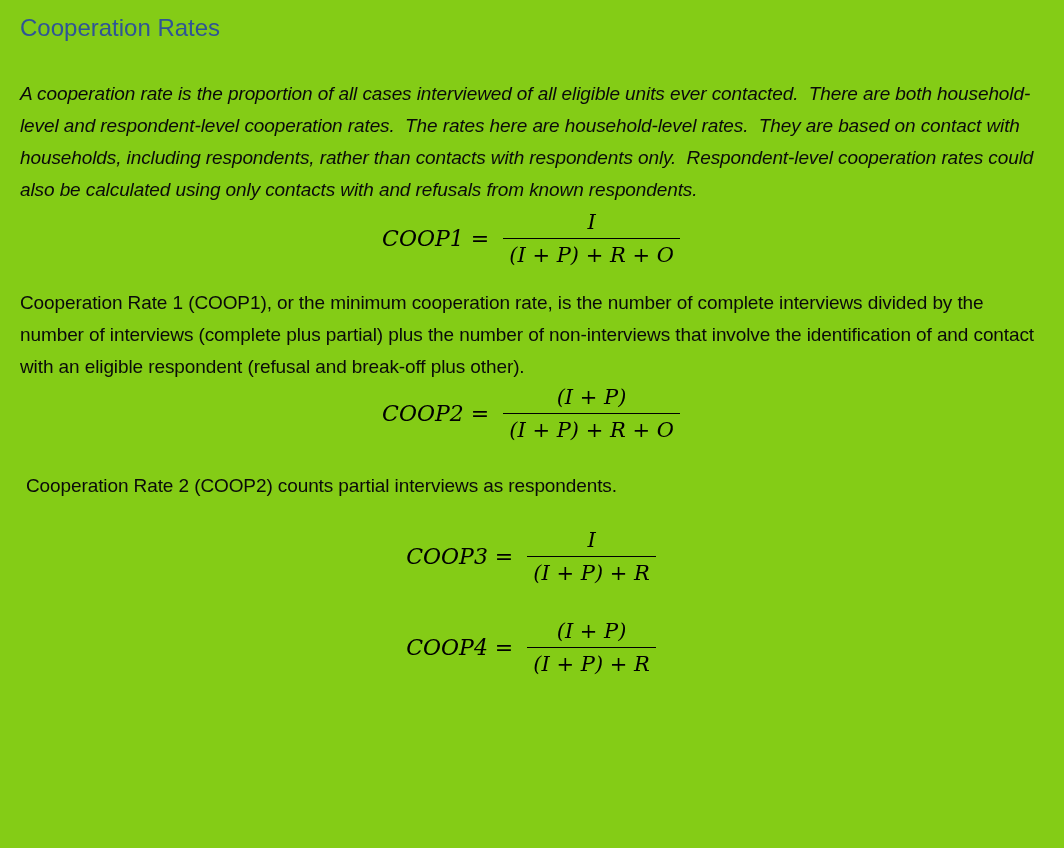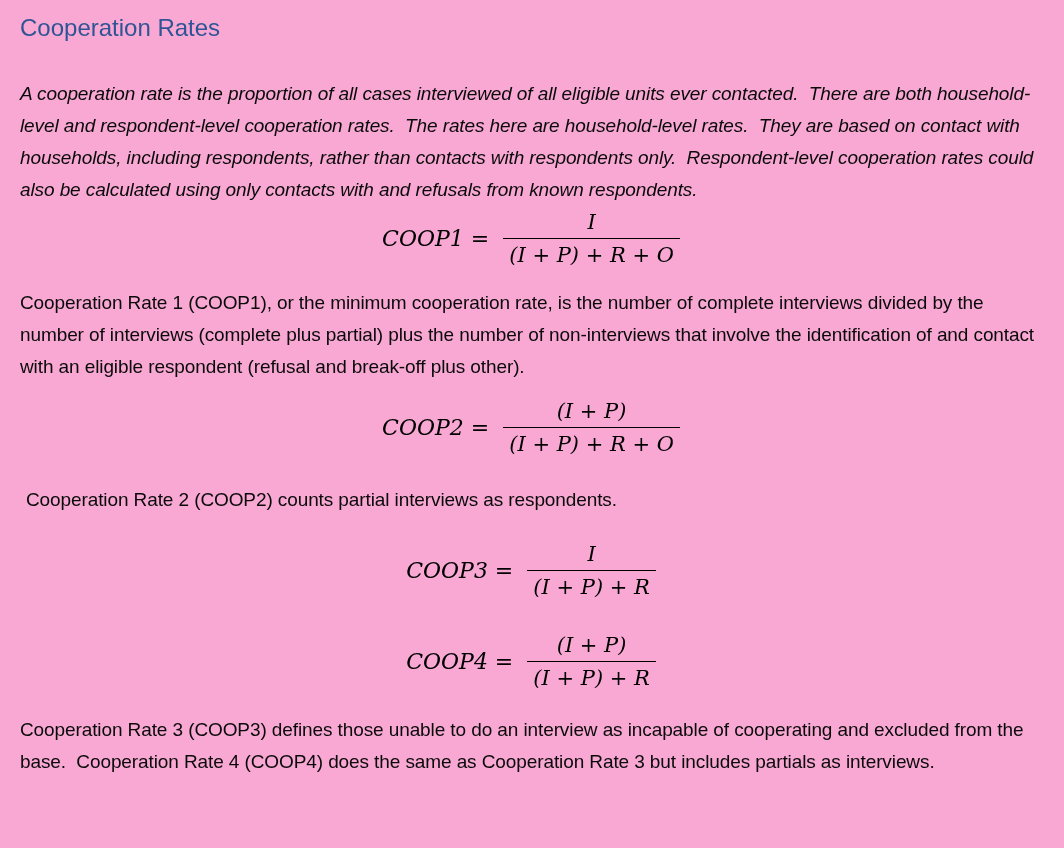--- a/index.html
+++ b/index.html
@@ -4,21 +4,21 @@
 <style>
   html, body {
     margin: 0;
     padding: 0;
     background: #ffffff;
   }
   .page {
     position: relative;
     width: 1064px;
     height: 848px;
-    background: #f9a8d4;
+    background: #84cc16;
     box-sizing: border-box;
     padding: 10px 22px 0 20px;
     font-family: "Liberation Sans", "DejaVu Sans", sans-serif;
     color: #000000;
     overflow: hidden;
   }
   .doc-heading {
     margin: 2px 0 0 0;
     font-size: 24px;
     line-height: 32px;
@@ -39,21 +39,21 @@
   .para-4 { margin-top: 22px; }
   .formula {
     display: flex;
     justify-content: center;
     align-items: center;
     font-family: "DejaVu Serif", "Liberation Serif", serif;
     font-style: italic;
     color: #000000;
   }
   .formula-1 { margin-top: 2px; }
-  .formula-2 { margin-top: 14px; }
+  .formula-2 { }
   .formula-3 { margin-top: 24px; }
   .formula-4 { margin-top: 30px; }
   .formula .flabel {
     font-size: 22px;
     margin-right: 14px;
   }
   .frac {
     display: inline-flex;
     flex-direction: column;
     align-items: center;
@@ -109,15 +109,14 @@
   </div>
 
   <div class="formula formula-4">
     <span class="flabel">COOP4 =</span>
     <span class="frac">
       <span class="num">(I + P)</span>
       <span class="den">(I + P) + R</span>
     </span>
   </div>
 
-  <p class="para para-4">Cooperation Rate 3 (COOP3) defines those unable to do an interview as incapable of cooperating and excluded from the base.  Cooperation Rate 4 (COOP4) does the same as Cooperation Rate 3 but includes partials as interviews.</p>
 
 </div>
 
 </body></html>

